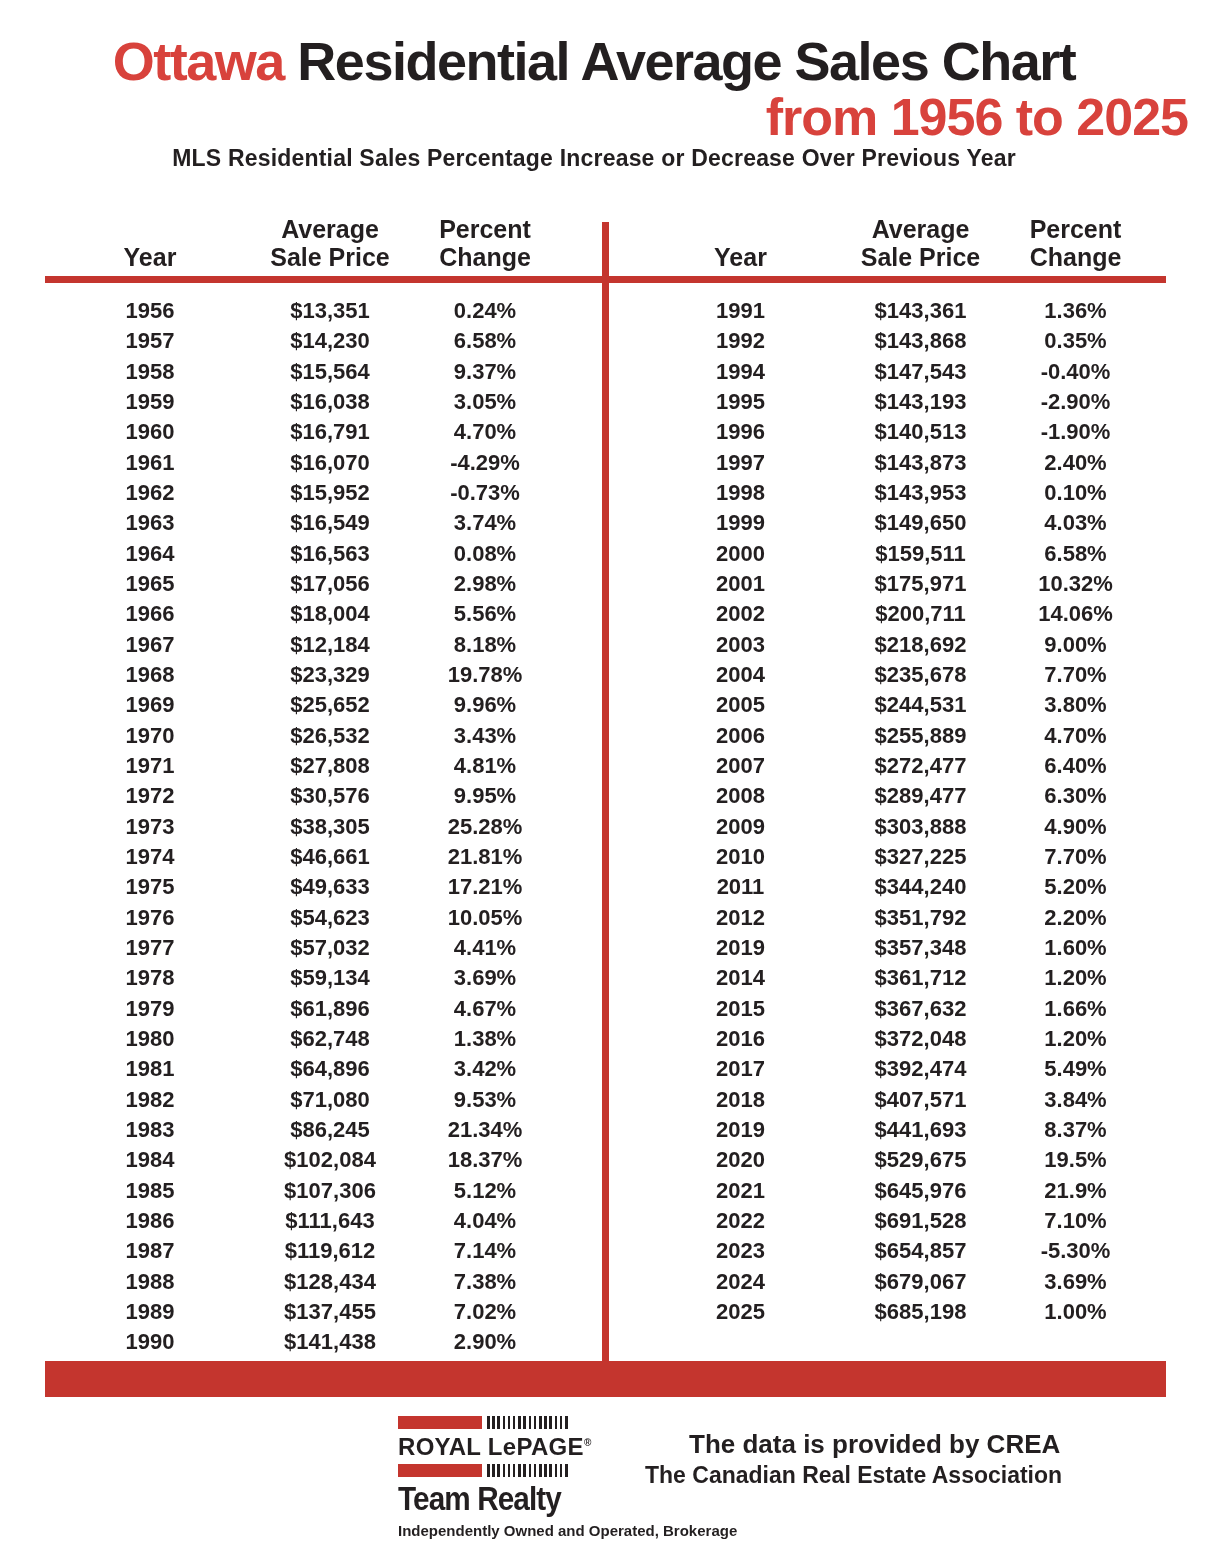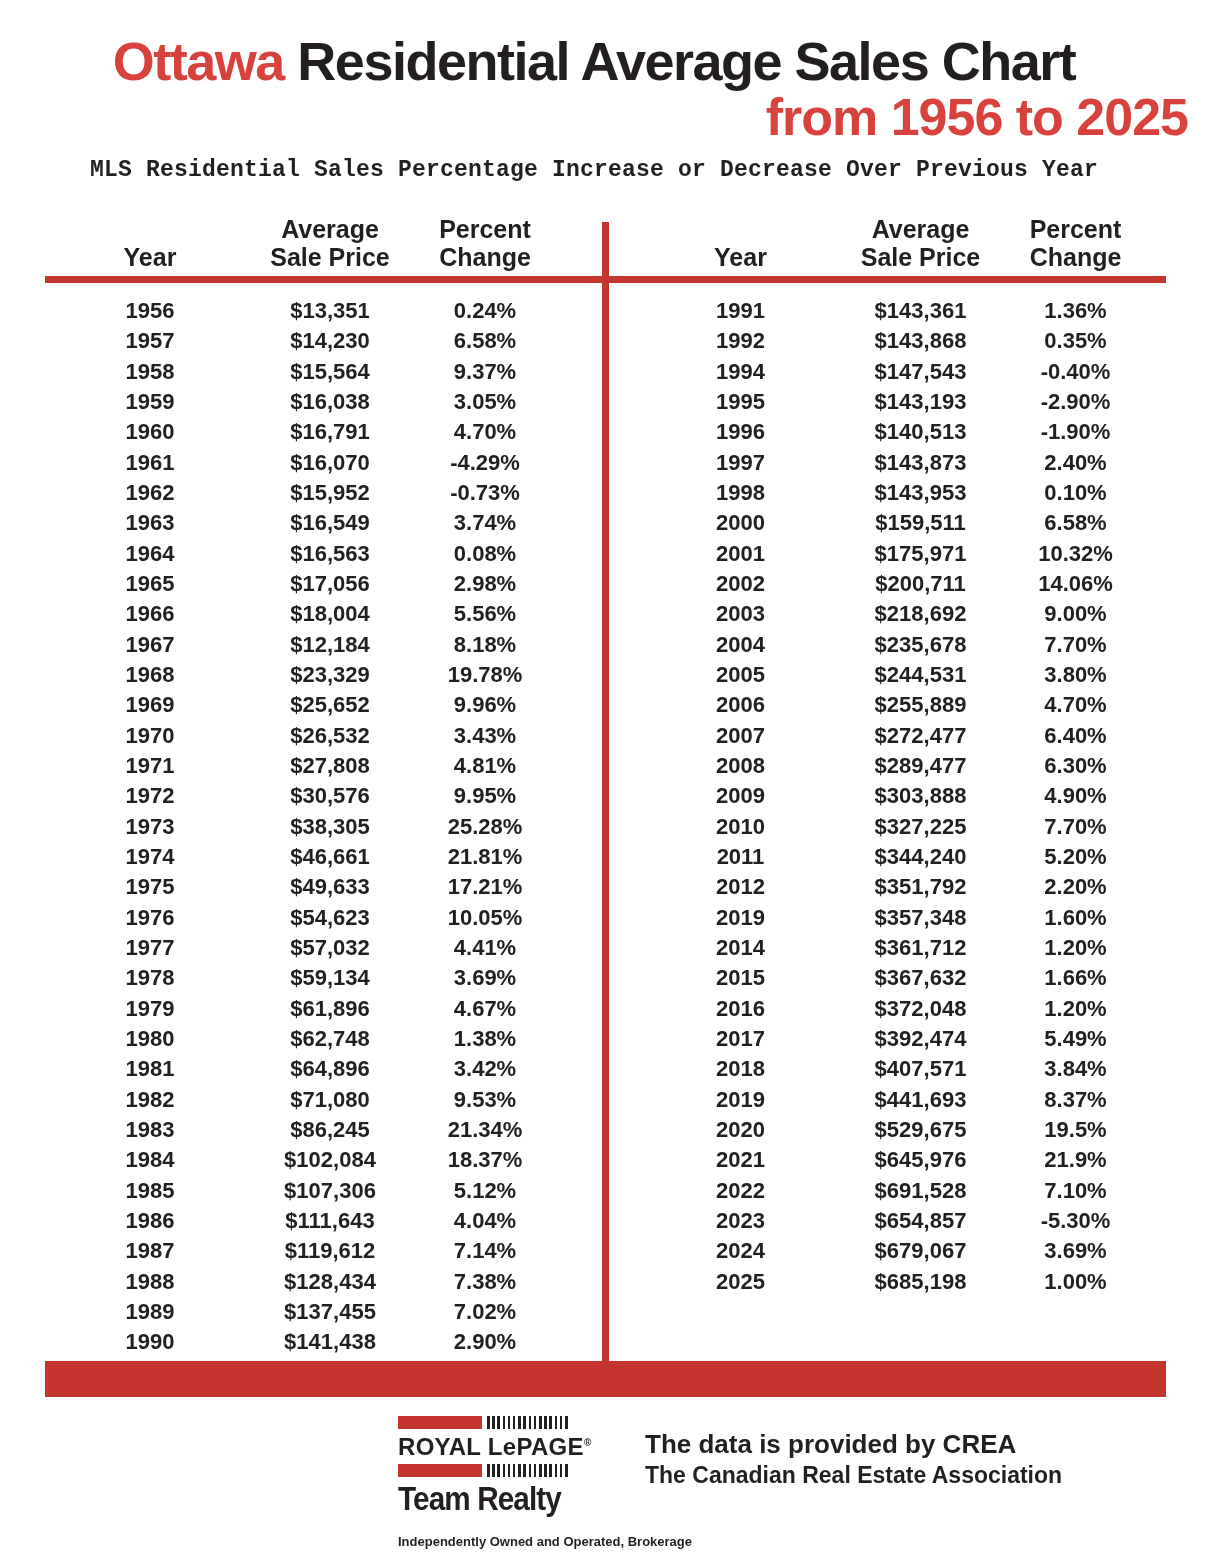--- a/index.html
+++ b/index.html
@@ -9,21 +9,21 @@
   }
   *{margin:0;padding:0;box-sizing:border-box;}
   html,body{background:#ffffff;}
   body{font-family:"Liberation Sans","DejaVu Sans",sans-serif;color:var(--ink);}
   .page{position:relative;width:1188px;height:1568px;background:#ffffff;overflow:hidden;}
 
   
   .title1{padding-top:34px;text-align:center;font-size:54px;font-weight:bold;letter-spacing:-1.5px;line-height:1.02;white-space:nowrap;}
   .title1 .city{color:var(--accent-red);}
   .title2{text-align:right;font-size:52px;font-weight:bold;letter-spacing:-1px;color:var(--accent-red);line-height:1.08;}
-  .subtitle{margin-top:12px;text-align:center;font-size:23px;font-weight:bold;letter-spacing:0.2px;font-family:Liberation Mono, monospace;}
+  .subtitle{text-align:center;font-size:23px;font-weight:bold;letter-spacing:0.2px;}
 
   
   .table-wrap{position:absolute;left:45px;top:212px;width:1121px;}
   .halves{display:flex;}
   .half{width:560.5px;}
   .half.left{padding-left:5px;}
   .half.right{padding-left:35px;}
   .thead{display:grid;grid-template-columns:200px 160px 150px;align-items:end;height:64px;padding-bottom:5px;}
   .th{text-align:center;font-size:25px;font-weight:bold;line-height:1.1;}
   .th span{display:block;}
@@ -36,24 +36,24 @@
   .bottom-bar{position:absolute;left:45px;top:1361px;width:1121px;height:36px;background:var(--bar-red);}
 
   
   .logo{position:absolute;left:398px;top:1416px;width:172px;}
   .lbar{display:flex;height:13px;gap:5px;}
   .lred{width:84px;background:var(--bar-red);}
   .lcode{flex:1;background:repeating-linear-gradient(90deg,var(--ink) 0 2.5px,#ffffff 2.5px 5.2px);}
   .brand{margin:4px 0 3px;font-size:24px;font-weight:bold;letter-spacing:0.3px;white-space:nowrap;}
   .brand sup{font-size:10px;}
   .team{margin-top:3px;font-size:33px;font-weight:bold;letter-spacing:-1px;transform:scaleX(0.9);transform-origin:left center;white-space:nowrap;}
-  .tagline{margin-top:16px;font-size:13px;font-weight:bold;white-space:nowrap;}
+  .tagline{margin-top:4px;font-size:15px;font-weight:bold;white-space:nowrap;}
 
   .credit{position:absolute;left:645px;top:1428px;line-height:1.25;}
-  .credit .l1{font-size:26px;font-weight:bold;}
+  .credit .l1{font-size:26px;font-weight:bold;margin-left:44px;}
   .credit .l2{font-size:23px;font-weight:bold;}
 </style>
 </head>
 <body>
 
 <div class="page">
 
   <div class="title1"><span class="city">Ottawa</span><span> Residential Average Sales Chart</span></div>
   <div class="title2">from 1956 to 2025</div>
   <div class="subtitle">MLS Residential Sales Percentage Increase or Decrease Over Previous Year</div>
@@ -294,20 +294,25 @@
           </div>
           <div class="row">
             <span>1997</span>
             <span>$143,873</span>
             <span>2.40%</span>
           </div>
           <div class="row">
             <span>1998</span>
             <span>$143,953</span>
             <span>0.10%</span>
+          </div>
+          <div class="row">
+            <span>1999</span>
+            <span>$149,650</span>
+            <span>4.03%</span>
           </div>
           <div class="row">
             <span>2000</span>
             <span>$159,511</span>
             <span>6.58%</span>
           </div>
           <div class="row">
             <span>2001</span>
             <span>$175,971</span>
             <span>10.32%</span>

